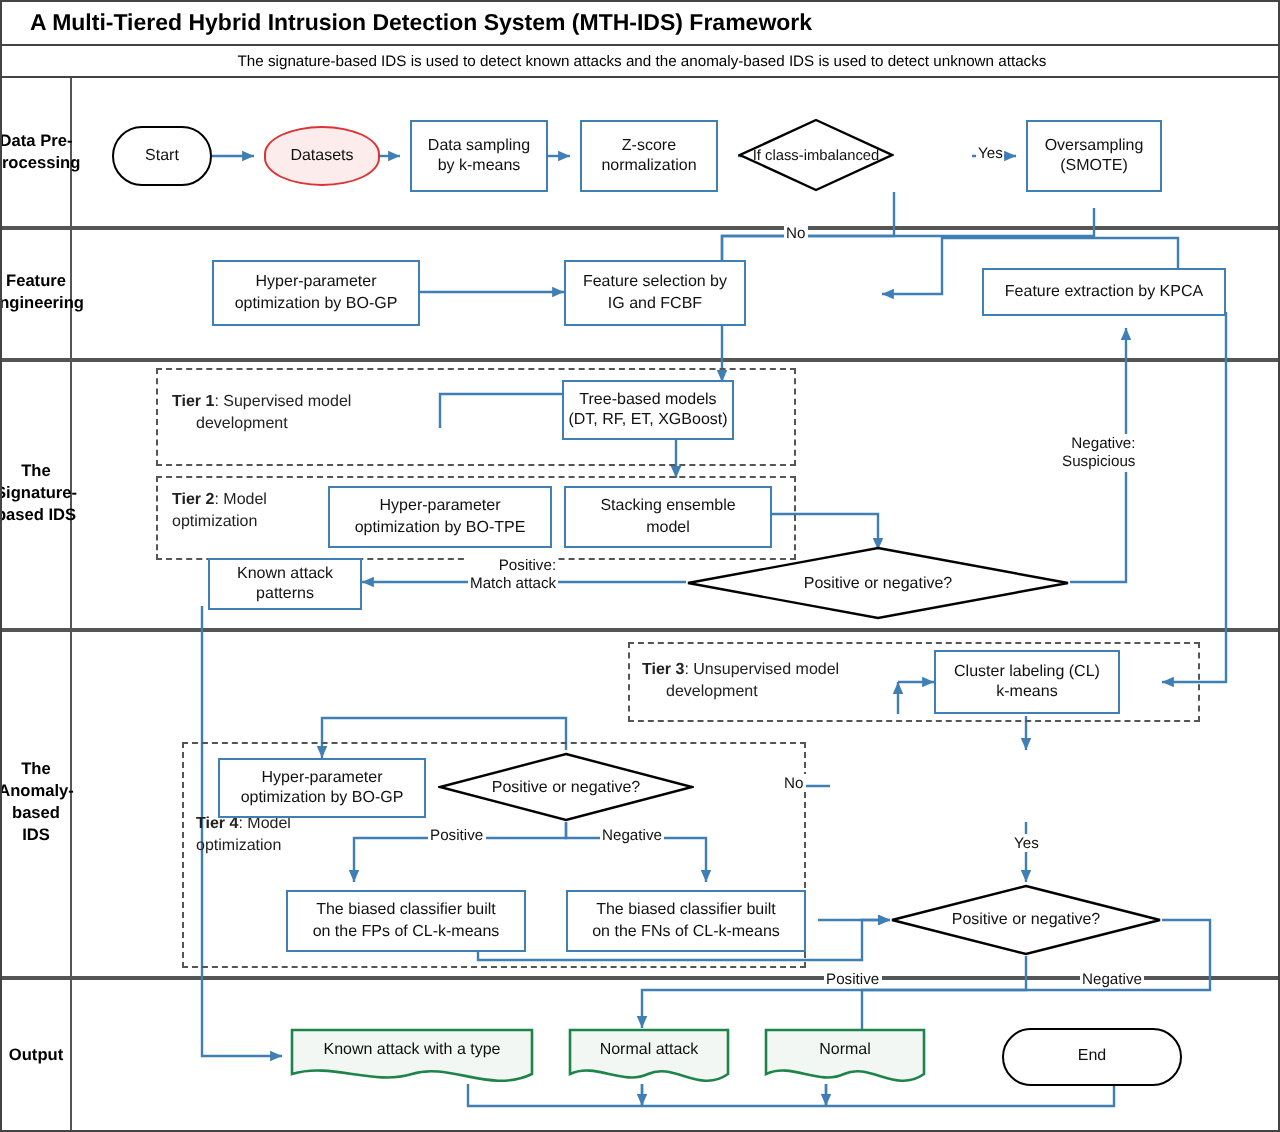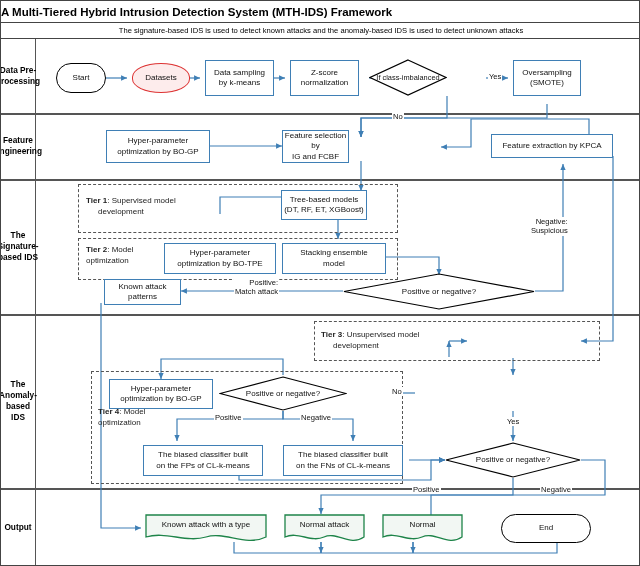--- a/index.html
+++ b/index.html
@@ -3,21 +3,21 @@
 <meta charset="utf-8">
 <style>
   html,body{margin:0;padding:0;background:#fff;}
   body{font-family:"Liberation Sans",sans-serif;}
   #root{position:relative;width:640px;height:566px;background:#fff;overflow:hidden;
         border:1px solid #444;box-sizing:border-box;}
   .abs{position:absolute;box-sizing:border-box;}
 
   
   #title{left:0;top:0;width:640px;height:22px;border-bottom:1px solid #444;
-         display:flex;align-items:center;padding-left:0;
+         display:flex;align-items:center;padding-left:14px;
          font-size:11.5px;font-weight:bold;color:#000;}
   #subtitle{left:0;top:22px;width:640px;height:16px;border-bottom:1px solid #444;
          display:flex;align-items:center;justify-content:center;
          font-size:7.6px;color:#000;}
 
   
   .rowline{left:0;width:640px;height:0;border-top:2px solid #555;}
   #vline{left:34px;top:38px;width:0;height:528px;border-left:1.5px solid #555;}
 
   .rowlabel{left:0px;width:34px;display:flex;align-items:center;justify-content:center;
@@ -177,21 +177,21 @@
   <div class="abs node blue" style="left:512px;top:59px;width:68px;height:36px;white-space:pre-line">Oversampling
 (SMOTE)</div>
 
   <div class="abs elabel" style="left:487px;top:71px">Yes</div>
 
   <div class="abs elabel" style="left:391px;top:111px">No</div>
 
   <div class="abs node blue" style="left:105px;top:129px;width:104px;height:33px;white-space:pre-line">Hyper-parameter
 optimization by BO-GP</div>
 
-  <div class="abs node blue" style="left:281px;top:129px;width:67px;height:33px;white-space:pre-line">Feature selection by
+  <div class="abs node blue" style="left:281px;top:129px;width:91px;height:33px;white-space:pre-line">Feature selection by
 IG and FCBF</div>
 
   <div class="abs node blue" style="left:490px;top:133px;width:122px;height:24px">Feature extraction by KPCA</div>
 
   <div class="abs tier" style="left:77px;top:183px;width:320px;height:49px"></div>
   <div class="abs tierlabel" style="left:85px;top:194px;width:140px">
     <span><b>Tier 1</b><span>: Supervised model</span></span>
     <div style="padding-left:12px">development</div>
   </div>
 
@@ -224,20 +224,22 @@
 Match attack</div>
   <div class="abs elabel" style="left:529px;top:216px;white-space:pre-line">Negative:
 Suspicious</div>
 
   <div class="abs tier" style="left:313px;top:320px;width:286px;height:40px"></div>
   <div class="abs tierlabel" style="left:320px;top:328px;width:130px">
     <span><b>Tier 3</b><span>: Unsupervised model</span></span>
     <div style="padding-left:12px">development</div>
   </div>
 
+  <div class="abs node blue" style="left:466px;top:324px;width:93px;height:32px;white-space:pre-line">Cluster labeling (CL)
+k-means</div>
 
   <div class="abs tier" style="left:90px;top:370px;width:312px;height:113px"></div>
   <div class="abs tierlabel" style="left:97px;top:405px;width:80px">
     <span><b>Tier 4</b><span>: Model</span></span>
     <div>optimization</div>
   </div>
 
   <div class="abs node blue" style="left:108px;top:378px;width:104px;height:30px;white-space:pre-line">Hyper-parameter
 optimization by BO-GP</div>
 

